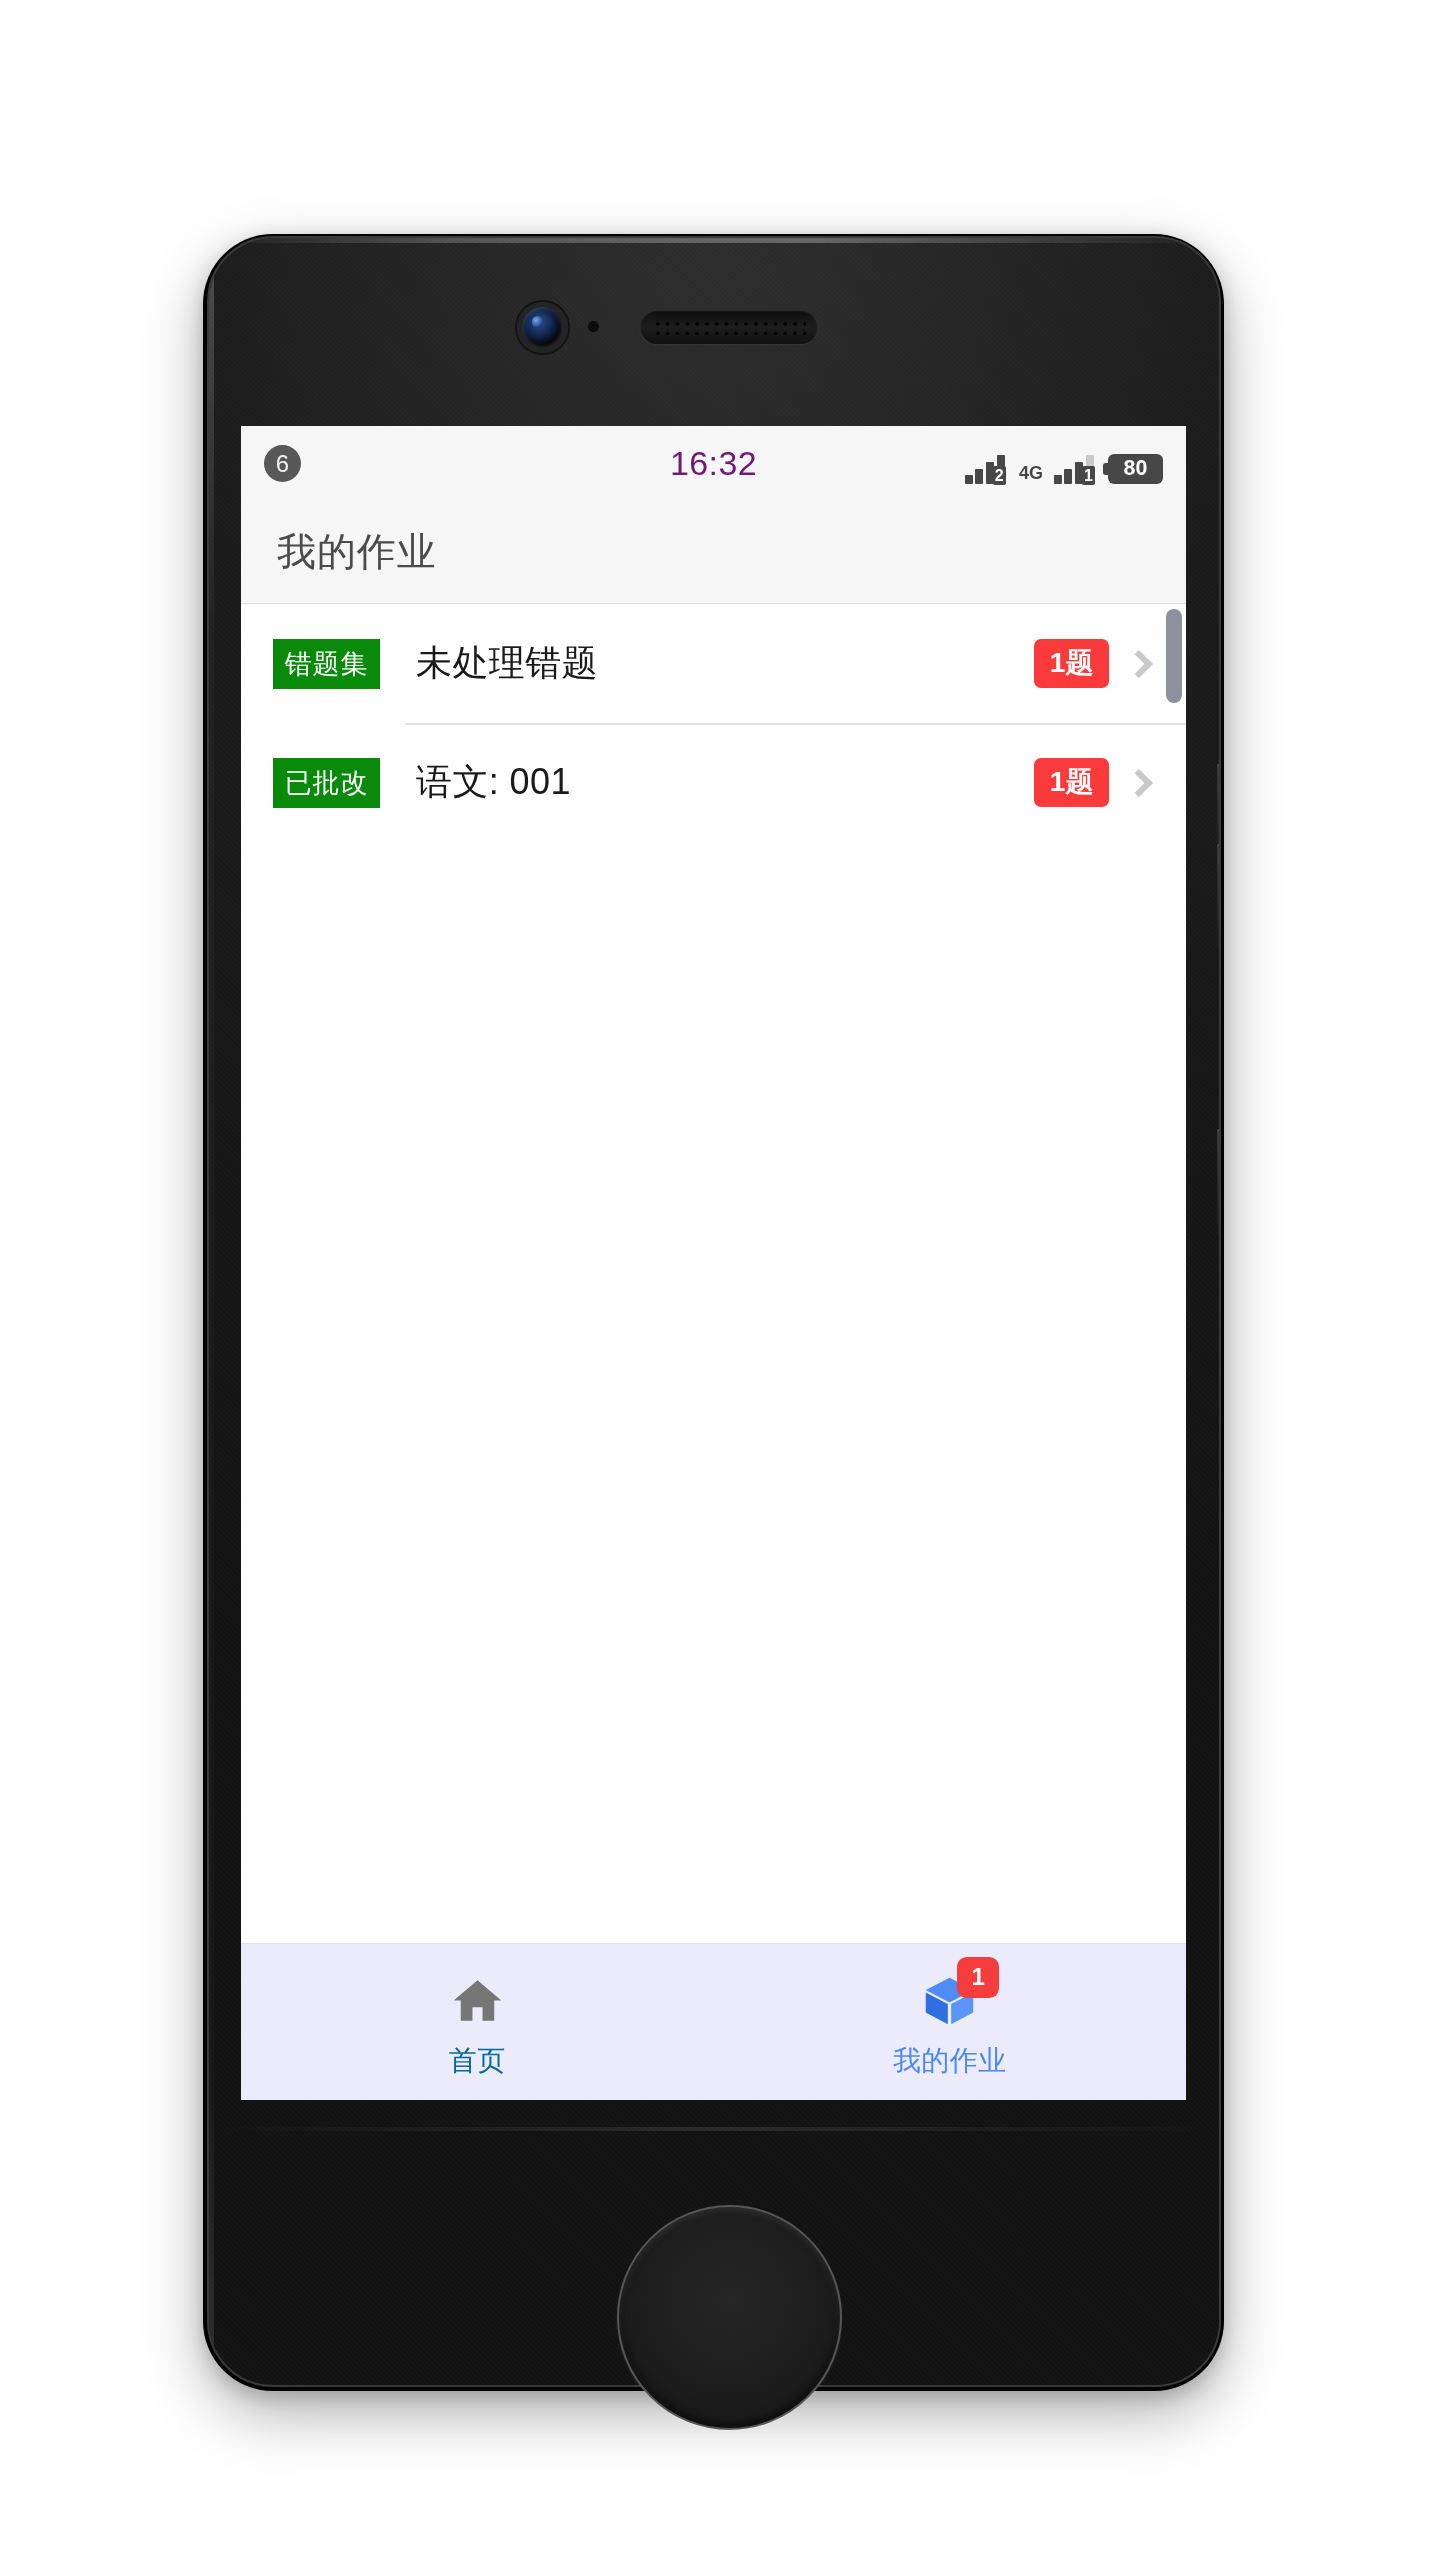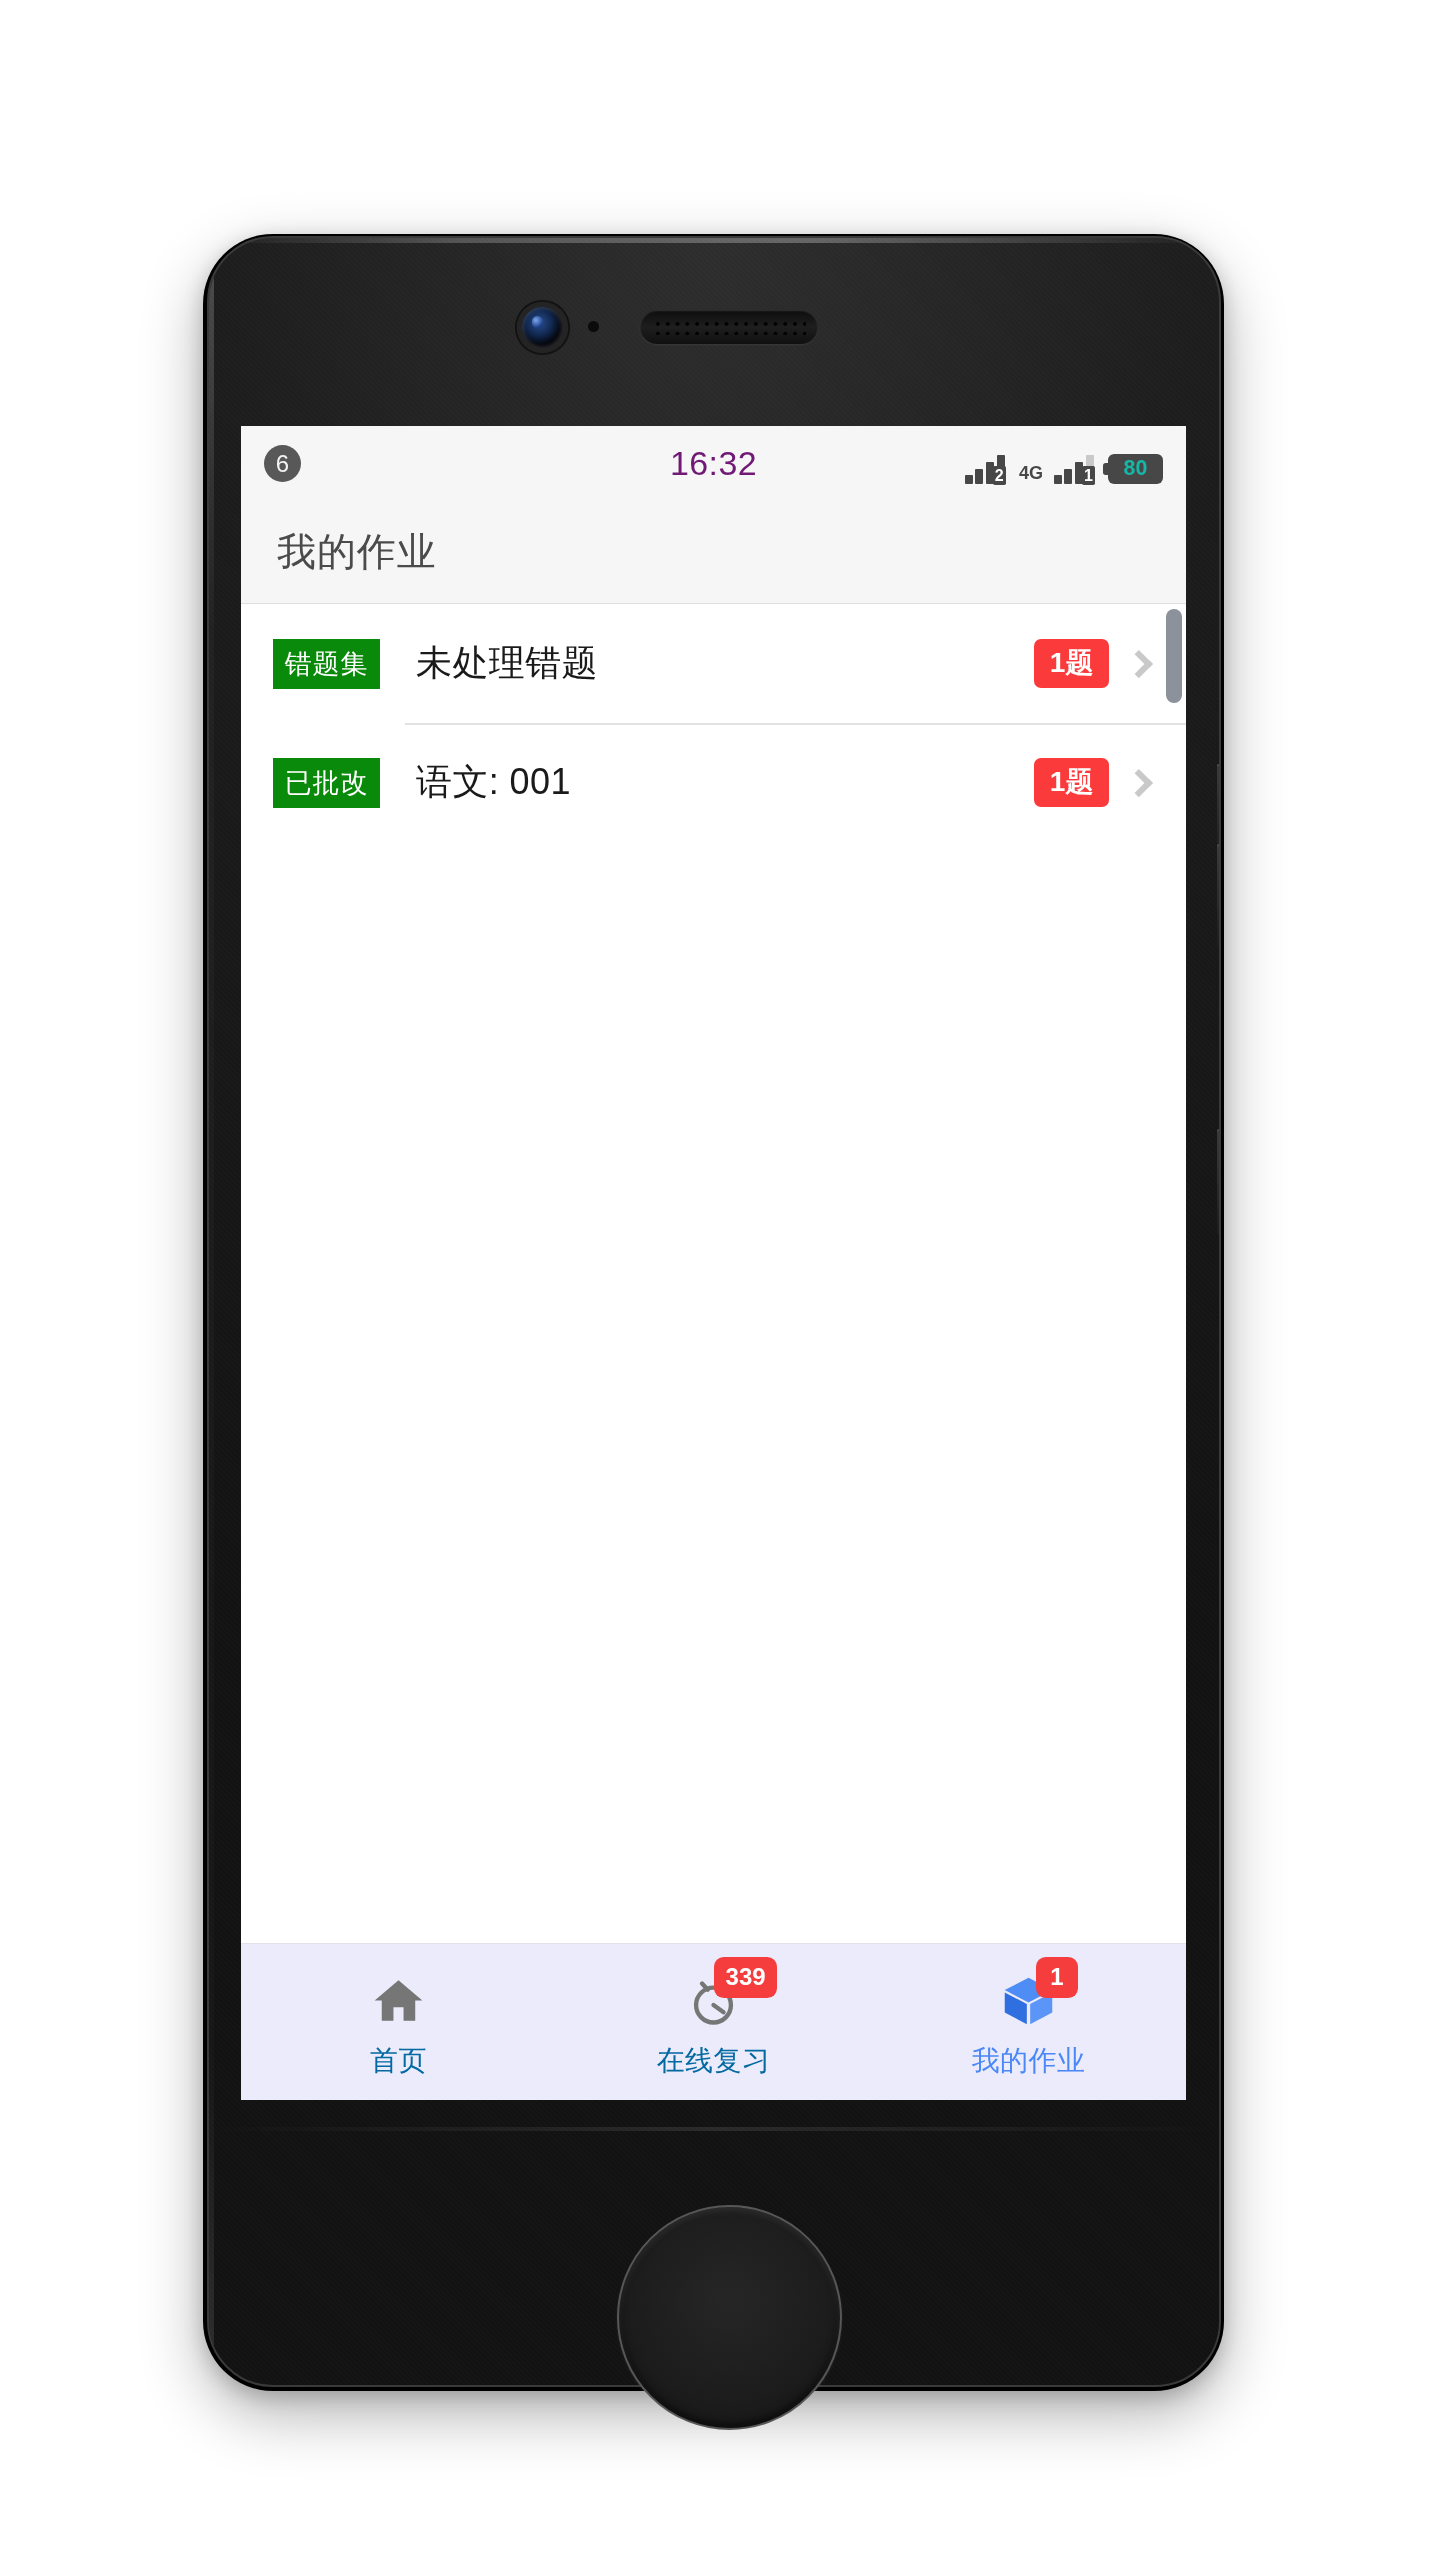--- a/index.html
+++ b/index.html
@@ -137,21 +137,21 @@
   }
   .batt{
     width:55px; height:30px; border-radius:6.2px; background:#474747;
     display:flex; align-items:center; justify-content:center; position:relative;
   }
   .batt::before{
     content:""; position:absolute; left:-5.3px; top:9px; width:5.3px; height:12.5px;
     background:#474747; border-radius:2.7px 0 0 2.7px;
   }
   .batt span{
-    font-size:21.4px; font-weight:700; color:#14b8a6; line-height:1;
+    font-size:21.4px; font-weight:700; color:#ffffff; line-height:1;
   }
 
   
   .titlebar{
     height:103px; background:#f6f6f6;
     display:flex; align-items:center; padding:0 36px;
     border-bottom:1.8px solid #dedede;
   }
   .titlebar h1{ font-size:39px; font-weight:400; color:#4b4b4b; letter-spacing:0.9px; }
 
@@ -305,31 +305,20 @@
         <div class="tab">
           <div class="tab-ico">
             <svg viewBox="0 0 24 24" width="55" height="55" fill="#767676">
               <path d="M12 3.2 1.6 12h3.1v8.8h5.1v-5.9h4.4v5.9h5.1V12h3.1z"></path>
             </svg>
           </div>
           <div class="tab-lab">首页</div>
         </div>
 
 
-        <div class="tab">
-          <div class="tab-ico">
-            <svg viewBox="0 0 24 24" width="55" height="55" fill="none" stroke="#767676" stroke-width="1.9" stroke-linecap="round">
-              <circle cx="12" cy="14" r="7.6"></circle>
-              <path d="M12 14 L16.4 17.1"></path>
-              <path d="M7.0 4.6 L9.5 7.3"></path>
-            </svg>
-            <div class="nbadge b339">339</div>
-          </div>
-          <div class="tab-lab">在线复习</div>
-        </div>
 
         <div class="tab active">
           <div class="tab-ico">
             <svg viewBox="0 0 24 24" width="57" height="57">
               <path d="M12 2.4 22 7.6 12 12.8 2 7.6z" fill="#4d8df5"></path>
               <path d="M2 8.6 11.3 13.5 11.3 22 2 17.1z" fill="#2f6fe0"></path>
               <path d="M22 8.6 12.7 13.5 12.7 22 22 17.1z" fill="#5b95f7"></path>
             </svg>
             <div class="nbadge b1">1</div>
           </div>

